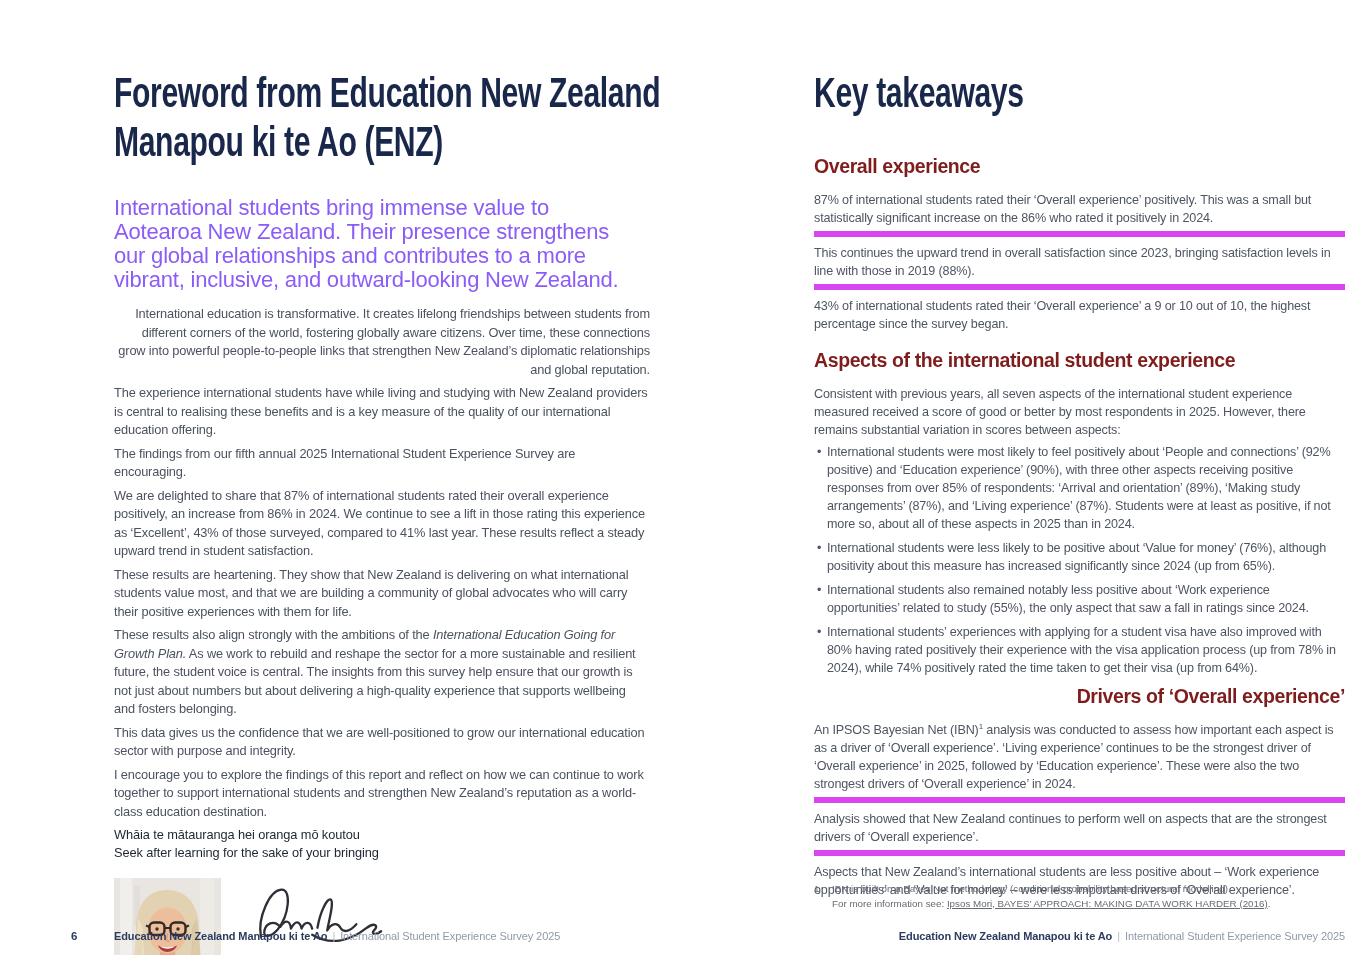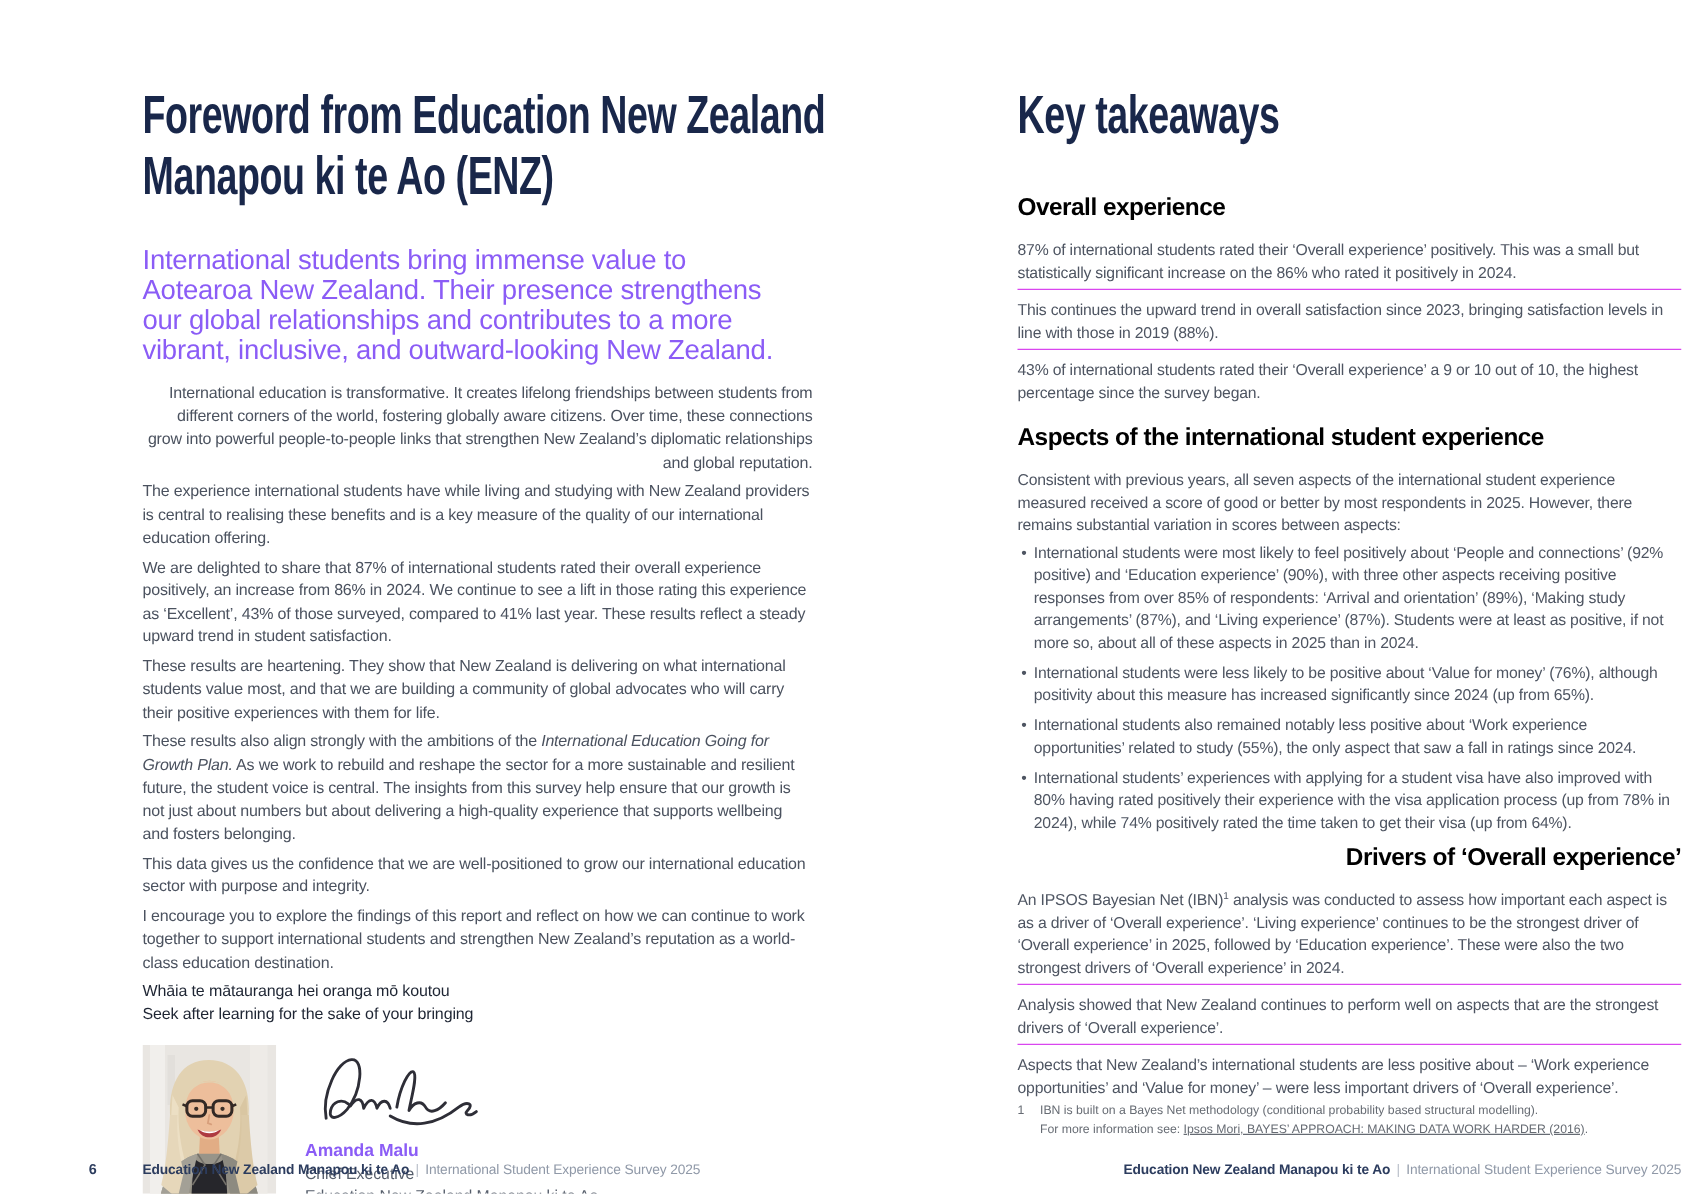--- a/index.html
+++ b/index.html
@@ -32,26 +32,26 @@
   .whaka span { display:block; }
   .sig-row { margin-top:17px; display:flex; align-items:flex-start; }
   .portrait { width:107px; height:123px; display:block; }
   .sig-col { margin-left:23px; }
   .signature { display:block; margin-top:2px; margin-left:6px; width:142px; height:76px; }
   .sig-name { margin-top:-2px; font-size:14px; font-weight:700; color:#8b5cf6; }
   .sig-role, .sig-org { font-size:12.6px; line-height:17.5px; color:#565e6b; }
   .sig-role { margin-top:3px; }
 
   
-  .h2 { font-size:19.5px; font-weight:700; letter-spacing:-0.4px; color:#000000; line-height:26px; }
+  .h2 { font-size:19.5px; font-weight:700; letter-spacing:-0.4px; color:#7f1d1d; line-height:26px; }
   .h2-overall { margin-top:36px; }
   .h2-aspects { margin-top:14px; }
   .h2-drivers { margin-top:6px;text-align:right; }
   .r-p { margin-top:12px; font-size:12.6px; line-height:18px; letter-spacing:-0.15px; color:#4e5562; }
-  .rule { padding-bottom:4px; border-bottom:1px solid #d946ef; margin-bottom:-5px; }
+  .rule { padding-bottom:4px; border-bottom:6px solid #d946ef; margin-bottom:-5px; }
   .r-p.rule { margin-bottom:-5px; }
   .bullets { margin-top:4px; list-style:none; }
   .bullet { display:flex; margin-bottom:6px; font-size:12.6px; line-height:18px;
             letter-spacing:-0.15px; color:#4e5562; }
   .bullet .dot { width:13px; flex:0 0 13px; padding-left:3px; color:#4e5562; }
   sup { font-size:8px; vertical-align:super; line-height:0; }
 
   
   .footnote { position:absolute; left:84px; top:866px; width:540px; display:flex;
               font-size:9.8px; line-height:14.5px; color:#666b73; letter-spacing:0; }
@@ -79,20 +79,21 @@
     <div class="content-l">
       <div class="display">
         <span class="cond">Foreword from Education New Zealand</span>
         <span class="cond">Manapou ki te Ao (ENZ)</span>
       </div>
 
       <p class="intro">International students bring immense value to Aotearoa New Zealand. Their presence strengthens our global relationships and contributes to a more vibrant, inclusive, and outward-looking New Zealand.</p>
 
       <p class="body-p first-body">International education is transformative. It creates lifelong friendships between students from different corners of the world, fostering globally aware citizens. Over time, these connections grow into powerful people-to-people links that strengthen New Zealand’s diplomatic relationships and global reputation.</p>
       <p class="body-p">The experience international students have while living and studying with New Zealand providers is central to realising these benefits and is a key measure of the quality of our international education offering.</p>
+      <p class="body-p">The findings from our fifth annual 2025 International Student Experience Survey are encouraging.</p>
       <p class="body-p">We are delighted to share that 87% of international students rated their overall experience positively, an increase from 86% in 2024. We continue to see a lift in those rating this experience as ‘Excellent’, 43% of those surveyed, compared to 41% last year. These results reflect a steady upward trend in student satisfaction.</p>
       <p class="body-p">These results are heartening. They show that New Zealand is delivering on what international students value most, and that we are building a community of global advocates who will carry their positive experiences with them for life.</p>
       <p class="body-p"><span>These results also align strongly with the ambitions of the </span><em>International Education Going for Growth Plan.</em><span> As we work to rebuild and reshape the sector for a more sustainable and resilient future, the student voice is central. The insights from this survey help ensure that our growth is not just about numbers but about delivering a high-quality experience that supports wellbeing and fosters belonging.</span></p>
       <p class="body-p">This data gives us the confidence that we are well-positioned to grow our international education sector with purpose and integrity.</p>
       <p class="body-p">I encourage you to explore the findings of this report and reflect on how we can continue to work together to support international students and strengthen New Zealand’s reputation as a world-class education destination.</p>
 
       <div class="whaka">
         <span>Whāia te mātauranga hei oranga mō koutou</span>
         <span>Seek after learning for the sake of your bringing</span>
       </div>

